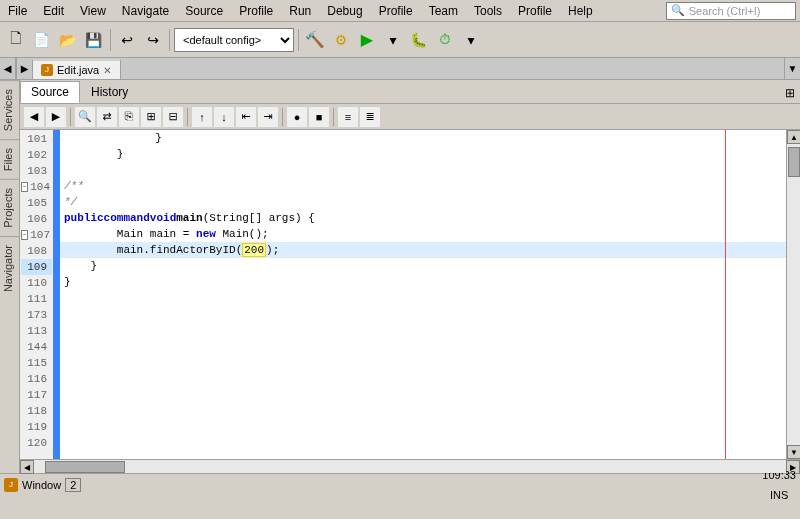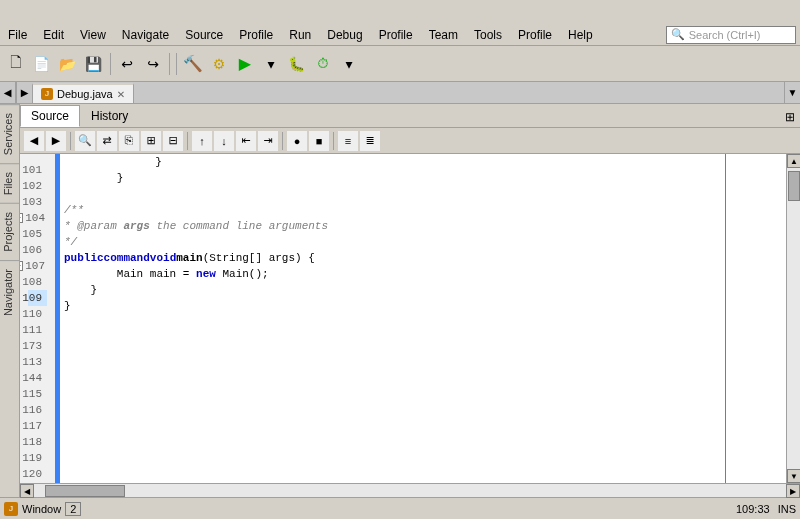--- a/index.html
+++ b/index.html
@@ -1,19 +1,19 @@
 <!DOCTYPE html>
 <html><head>
   <meta charset="utf-8">
   <style>
     * { margin: 0; padding: 0; box-sizing: border-box; }
     body { font-family: 'Segoe UI', Tahoma, Geneva, Verdana, sans-serif; font-size: 12px; background: #d4d0c8; width: 800px; height: 519px; overflow: hidden; }
 
     
-    #menu-bar { background: #d4d0c8; height: 22px; display: flex; align-items: center; border-bottom: 1px solid #a0a0a0; margin-top: 24px; }
+    #menu-bar { background: #d4d0c8; height: 22px; display: flex; align-items: center; border-bottom: 1px solid #a0a0a0; }
     .menu-item { padding: 2px 8px; cursor: pointer; font-size: 12px; color: #000; }
 
     
     #toolbar { background: #d4d0c8; height: 36px; display: flex; align-items: center; padding: 2px 4px; border-bottom: 1px solid #a0a0a0; gap: 2px; }
     .toolbar-btn { width: 24px; height: 24px; background: #d4d0c8; border: 1px solid transparent; cursor: pointer; display: flex; align-items: center; justify-content: center; font-size: 14px; }
     .toolbar-sep { width: 1px; height: 22px; background: #a0a0a0; margin: 0 2px; }
     .toolbar-dropdown { height: 24px; padding: 2px 4px; font-size: 11px; background: #fff; border: 1px solid #808080; cursor: pointer; min-width: 120px; }
     .tab { height: 20px; padding: 0 8px; background: #ddd; border: 1px solid #a0a0a0; border-bottom: none; cursor: pointer; display: flex; align-items: center; gap: 4px; font-size: 11px; }
     .tab.active { background: #f0f0f0; border-top: 2px solid #d4d0c8; }
     .tab-close { font-size: 10px; cursor: pointer; color: #666; }
@@ -29,21 +29,21 @@
     .editor-tab { height: 22px; padding: 0 10px; cursor: pointer; display: flex; align-items: center; font-size: 12px; background: #d4d0c8; border: 1px solid transparent; }
     .editor-tab.active { background: #fff; border: 1px solid #a0a0a0; border-bottom-color: #fff; }
 
     
     #editor-toolbar { background: #d4d0c8; height: 26px; display: flex; align-items: center; padding: 1px 4px; border-bottom: 1px solid #a0a0a0; gap: 2px; }
     .etb-btn { width: 20px; height: 20px; display: flex; align-items: center; justify-content: center; font-size: 11px; cursor: pointer; border: 1px solid transparent; }
     .etb-sep { width: 1px; height: 18px; background: #a0a0a0; margin: 0 2px; }
 
     
     #code-area { flex: 1; display: flex; overflow: hidden; position: relative; }
-    #line-numbers { width: 40px; background: #f0f0f0; border-right: 5px solid #3b82f6; padding: 8px; overflow: hidden; text-align: right; }
+    #line-numbers { width: 40px; background: #f0f0f0; border-right: 7px solid #3b82f6; padding: 1px; overflow: hidden; text-align: right; }
     .line-num { height: 16px; padding-right: 6px; font-family: 'Courier New', monospace; font-size: 11px; color: #666; display: flex; align-items: center; justify-content: flex-end; padding-right: 5px; }
     .line-num.current { background: #c8e4ff; color: #333; }
 
     #code-content { flex: 1; overflow: hidden; position: relative; }
     .code-line { height: 16px; font-family: 'Courier New', monospace; font-size: 11px; color: #000; display: flex; align-items: center; white-space: pre; padding-left: 4px; }
     .code-line.current-line { background: #daeeff; }
 
     
     .kw { color: #0000c8; font-weight: bold; }
     .cm { color: #808080; font-style: italic; }
@@ -64,21 +64,21 @@
 
     
     #bottom-scroll { height: 14px; display: flex; background: #d4d0c8; border-top: 1px solid #a0a0a0; }
     .scroll-h-arrow { width: 14px; height: 14px; background: #d4d0c8; border: 1px solid #808080; display: flex; align-items: center; justify-content: center; font-size: 8px; cursor: pointer; }
     #h-scroll-track { flex: 1; background: #e8e8e8; position: relative; }
     #h-scroll-thumb { height: 12px; width: 80px; background: #b0b0b0; border: 1px solid #808080; margin: 1px; cursor: pointer; position: absolute; left: 10px; top: 0; }
 
     
     #status-bar { height: 22px; background: #d4d0c8; border-top: 1px solid #a0a0a0; display: flex; align-items: center; padding: 0 4px; gap: 4px; font-size: 11px; }
     .status-output { display: flex; align-items: center; gap: 4px; flex: 1; }
-    .status-right { margin-left: auto; display: flex; align-items: center; gap: 8px; }
+    .status-right { margin-left: auto; display: flex; align-items: center; gap: 8px; flex-direction: column; }
     .status-badge { background: #d4d0c8; border: 1px solid #808080; padding: 0 4px; font-size: 11px; }
 
     
     #side-labels { width: 20px; background: #d4d0c8; border-right: 1px solid #a0a0a0; display: flex; flex-direction: column; }
     .side-label { writing-mode: vertical-rl; transform: rotate(180deg); font-size: 11px; padding: 8px 2px; cursor: pointer; color: #333; border-bottom: 1px solid #a0a0a0; }
 
     
     #tab-full-row { display: flex; align-items: stretch; background: #c8c8c8; height: 22px; border-bottom: 1px solid #a0a0a0; }
     #tab-nav-left { width: 16px; display: flex; align-items: center; justify-content: center; cursor: pointer; font-size: 10px; border-right: 1px solid #a0a0a0; }
     #tab-nav-right { width: 16px; display: flex; align-items: center; justify-content: center; cursor: pointer; font-size: 10px; border-left: 1px solid #a0a0a0; }
@@ -113,38 +113,41 @@
 <div id="toolbar">
 
   <button class="toolbar-btn" title="New Project">🗋</button>
   <button class="toolbar-btn" title="New File">📄</button>
   <button class="toolbar-btn" title="Open Project">📂</button>
   <button class="toolbar-btn" title="Save">💾</button>
   <div class="toolbar-sep"></div>
   <button class="toolbar-btn" title="Undo">↩</button>
   <button class="toolbar-btn" title="Redo">↪</button>
   <div class="toolbar-sep"></div>
+  <select class="toolbar-dropdown">
+    <option>&lt;default config&gt;</option>
+  </select>
   <div class="toolbar-sep"></div>
 
   <button class="toolbar-btn" title="Build" style="font-size:16px; color:#c8a000;">🔨</button>
   <button class="toolbar-btn" title="Clean and Build" style="color:#c8a000;">⚙</button>
   <button class="toolbar-btn" title="Run" style="color:#00aa00; font-size:16px;">▶</button>
   <button class="toolbar-btn" title="Run dropdown">▾</button>
   <button class="toolbar-btn" title="Debug" style="color:#00aa00;">🐛</button>
   <button class="toolbar-btn" title="Profile" style="color:#00aa00;">⏱</button>
   <button class="toolbar-btn" title="Profile dropdown">▾</button>
 </div>
 
 <div id="tab-full-row">
   <div id="tab-nav-left">◀</div>
   <div id="tab-nav-right">▶</div>
   <div id="tab-area">
     <div class="tab active">
       <span style="width:12px;height:12px;background:#c87800;display:inline-block;border-radius:2px;font-size:8px;color:#fff;text-align:center;line-height:12px;">J</span>
-      <span>Debug.java</span>
+      <span>Edit.java</span>
       <span class="tab-close">✕</span>
     </div>
   </div>
   <div id="tab-dropdown">▼</div>
 </div>
 
 <div id="main">
 
   <div id="side-labels">
     <div class="side-label">Services</div>
@@ -215,24 +218,24 @@
       </div>
 
       <div id="code-content" style="position:relative; overflow:hidden;">
 
         <div id="red-line"></div>
 
         <div class="code-line"><span style="display:inline-block;width:12px;"></span>            }</div>
         <div class="code-line">        }</div>
         <div class="code-line">&nbsp;</div>
         <div class="code-line">    <span class="cm">/**</span></div>
-        <div class="code-line">     <span class="cm">* @param <span class="param">args</span> the command line arguments</span></div>
         <div class="code-line">     <span class="cm">*/</span></div>
         <div class="code-line">    <span class="kw">public</span> <span class="kw">command</span> <span class="kw">void</span> <span style="color:#000;font-weight:bold;">main</span>(String[] args) {</div>
         <div class="code-line">        Main main = <span class="kw">new</span> Main();</div>
+        <div class="code-line current-line">        main.findActorByID(<span class="highlight-box">200</span>);</div>
         <div class="code-line">    }</div>
         <div class="code-line">}</div>
         <div class="code-line">&nbsp;</div>
         <div class="code-line">&nbsp;</div>
         <div class="code-line">&nbsp;</div>
         <div class="code-line">&nbsp;</div>
         <div class="code-line">&nbsp;</div>
         <div class="code-line">&nbsp;</div>
         <div class="code-line">&nbsp;</div>
         <div class="code-line">&nbsp;</div>

